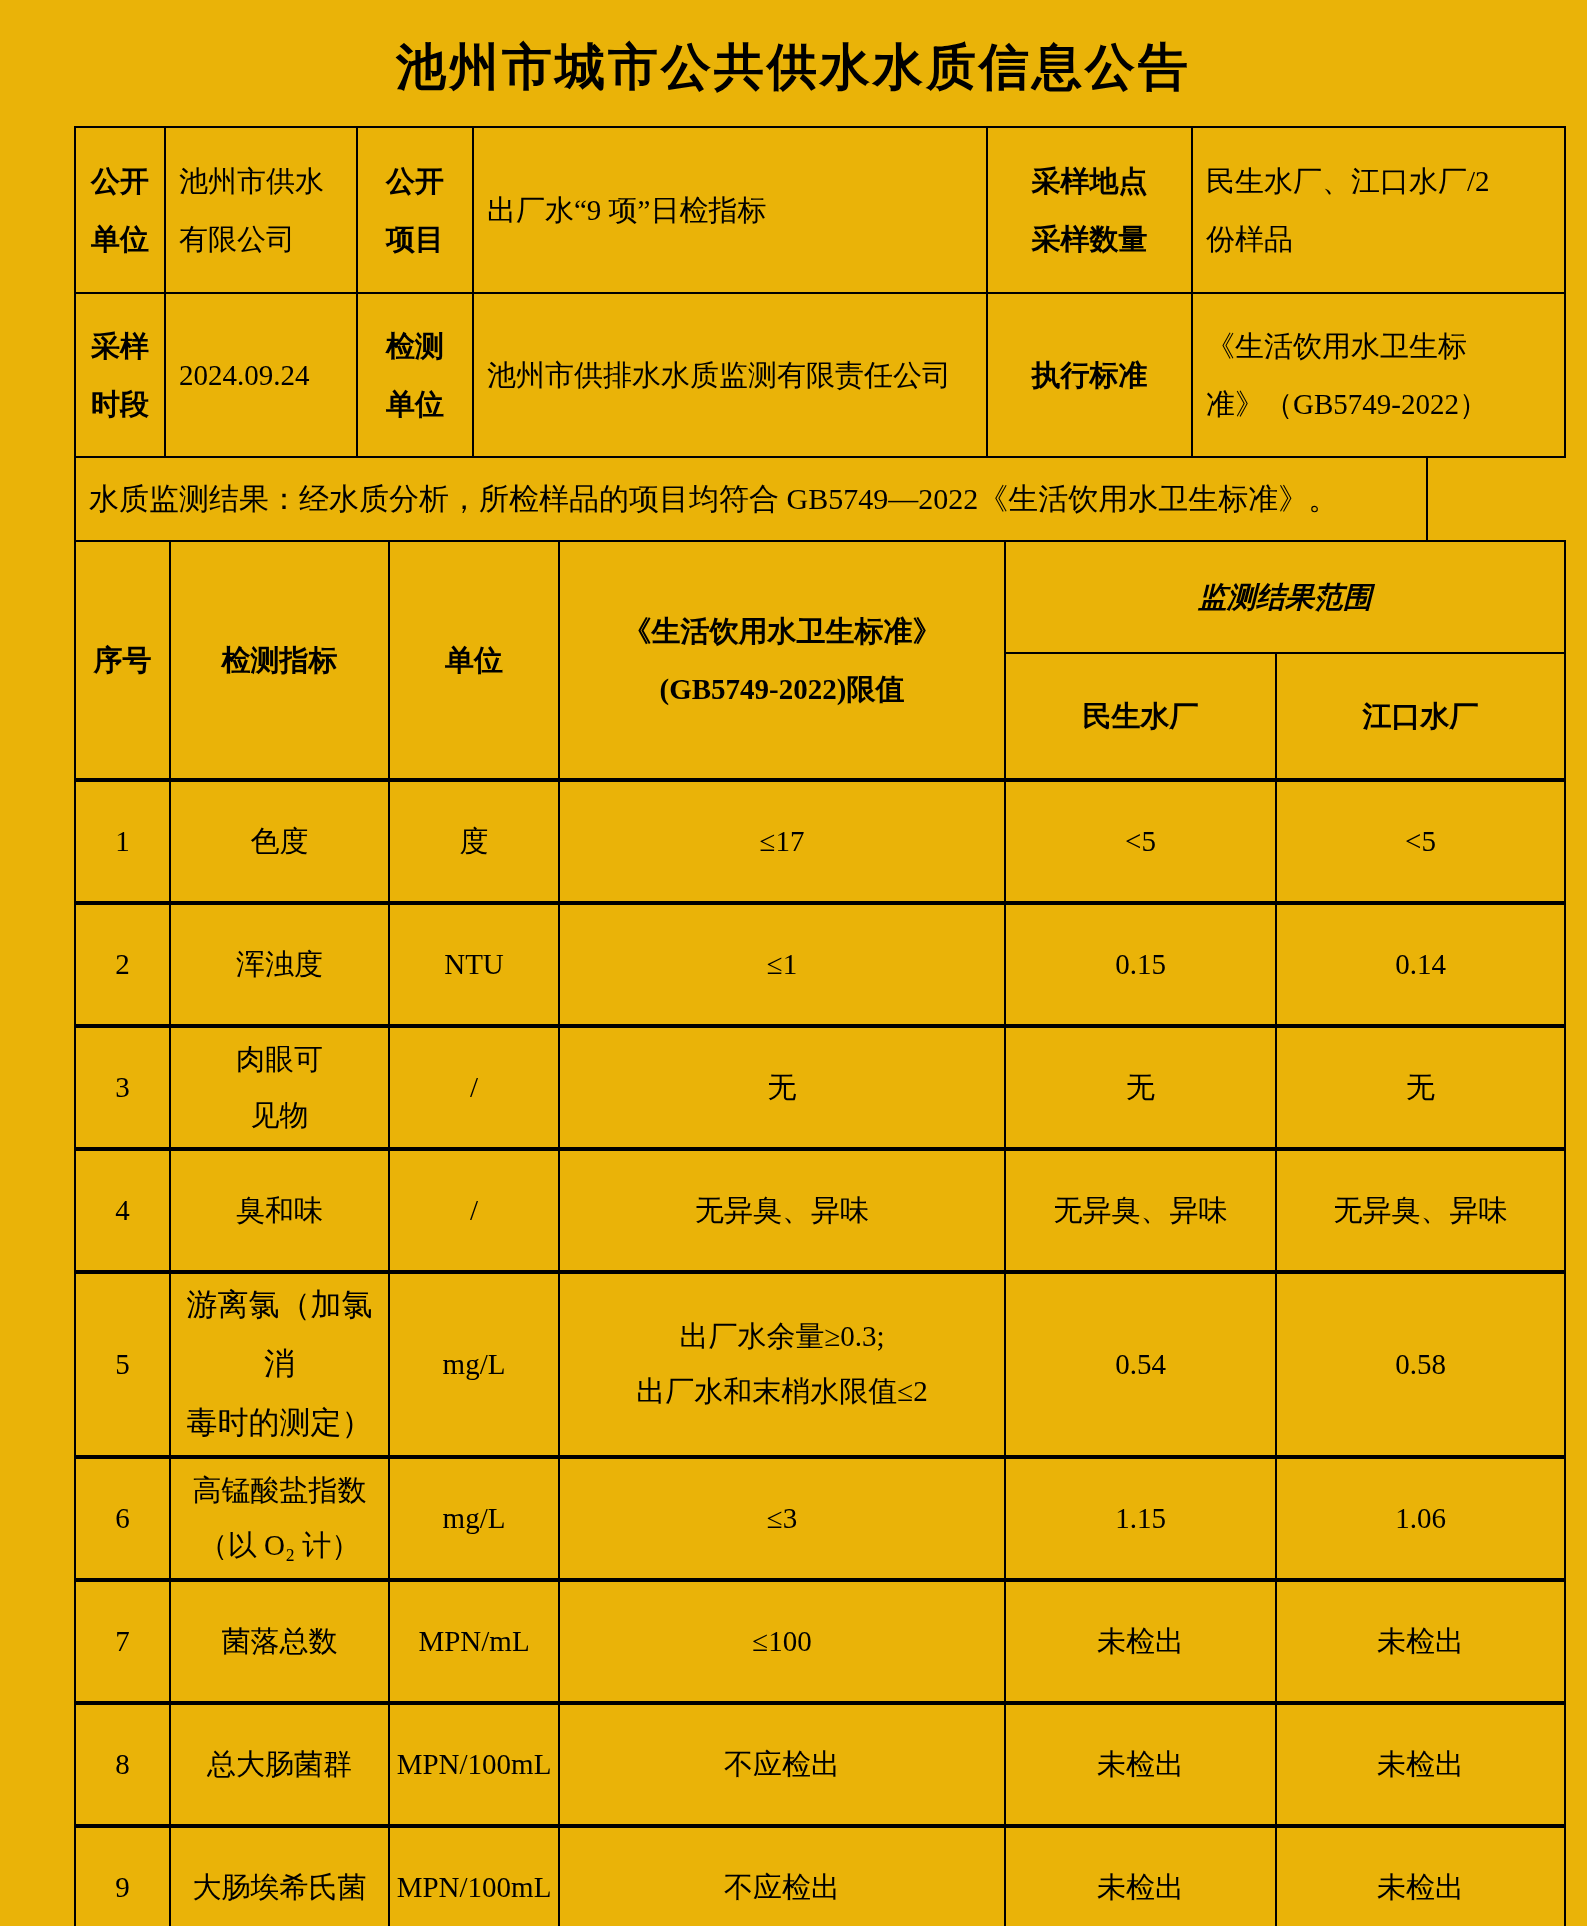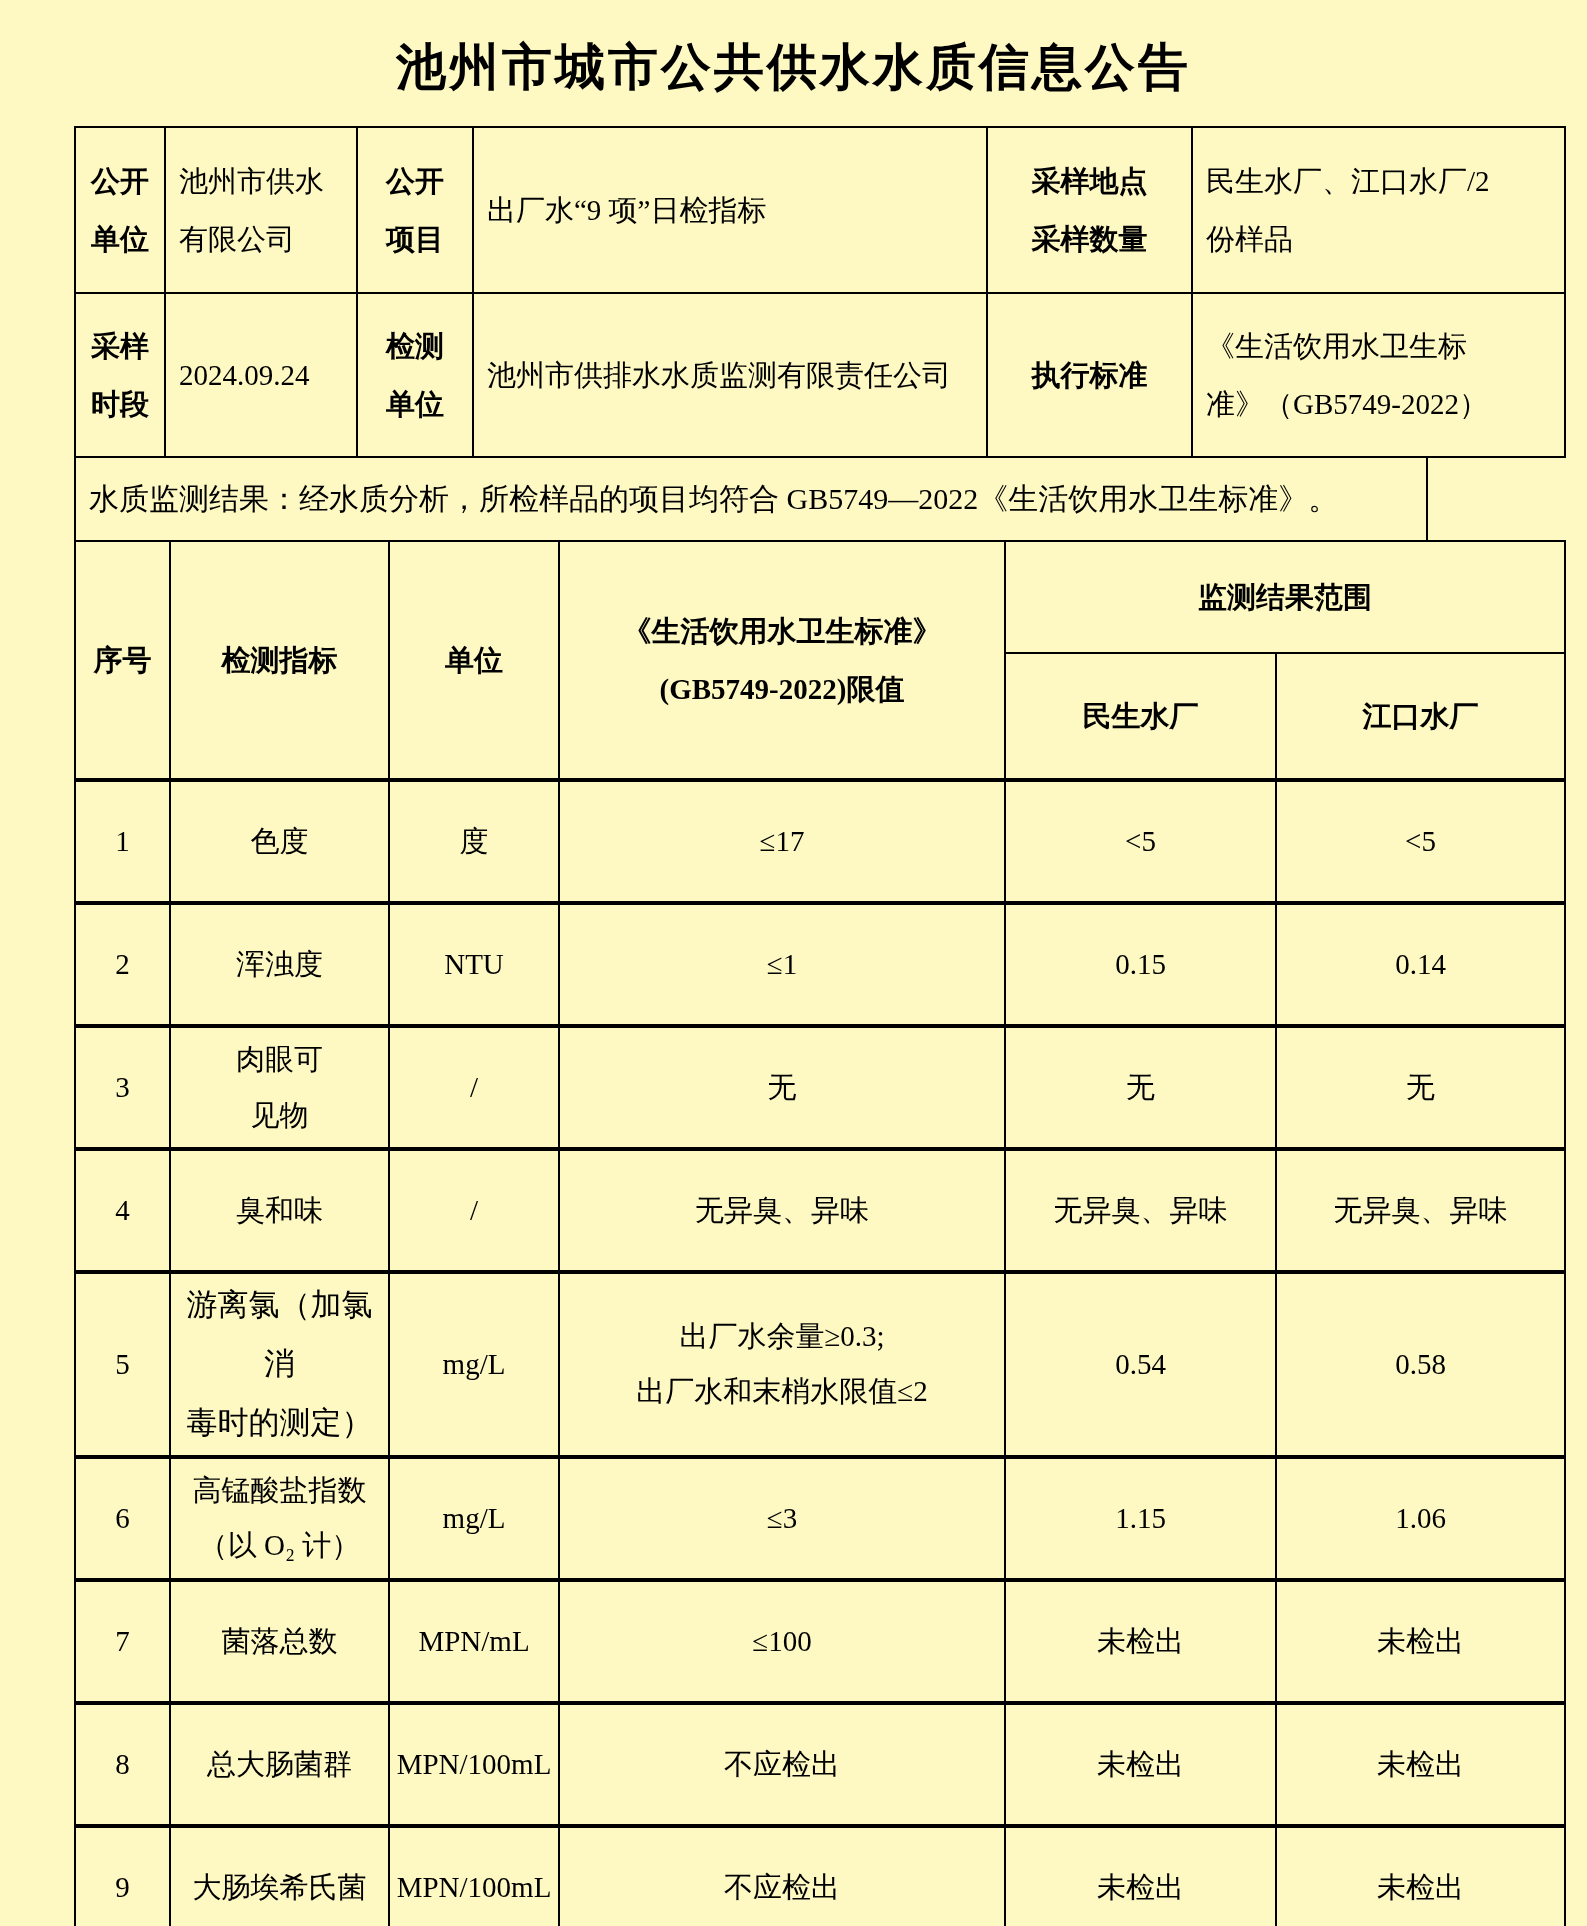--- a/index.html
+++ b/index.html
@@ -8,21 +8,21 @@
     background: #ffffff;
     width: 1587px;
     height: 1926px;
     overflow: hidden;
     font-family: "Liberation Serif", "DejaVu Serif", serif;
     color: #000;
   }
   .doc {
     width: 1587px;
     height: 1926px;
-    background: #fef9c3;
+    background: #eab308;
   }
   .title {
     padding-top: 34px;
     text-align: center;
     font-size: 50px;
     font-weight: bold;
     letter-spacing: 3px;
     white-space: nowrap;
   }
   .content {
@@ -82,21 +82,21 @@
     vertical-align: middle;
     white-space: pre-line;
     overflow: hidden;
     padding: 2px 4px;
   }
   table.results-table th {
     font-weight: bold;
     font-size: 29px;
     line-height: 2.0;
   }
-  table.results-table thead tr.head-a th.th-range { height: 106px; }
+  table.results-table thead tr.head-a th.th-range { height: 106px; font-style: italic; }
   table.results-table thead tr.head-b th { height: 120px; margin-top: 48px; }
   table.results-table tbody td {
     font-size: 29px;
     line-height: 1.9;
     border-top-width: 4px;
     border-bottom-width: 4px;
     height: 115px;
   }
   table.results-table tbody td.small {
     font-size: 31px;

